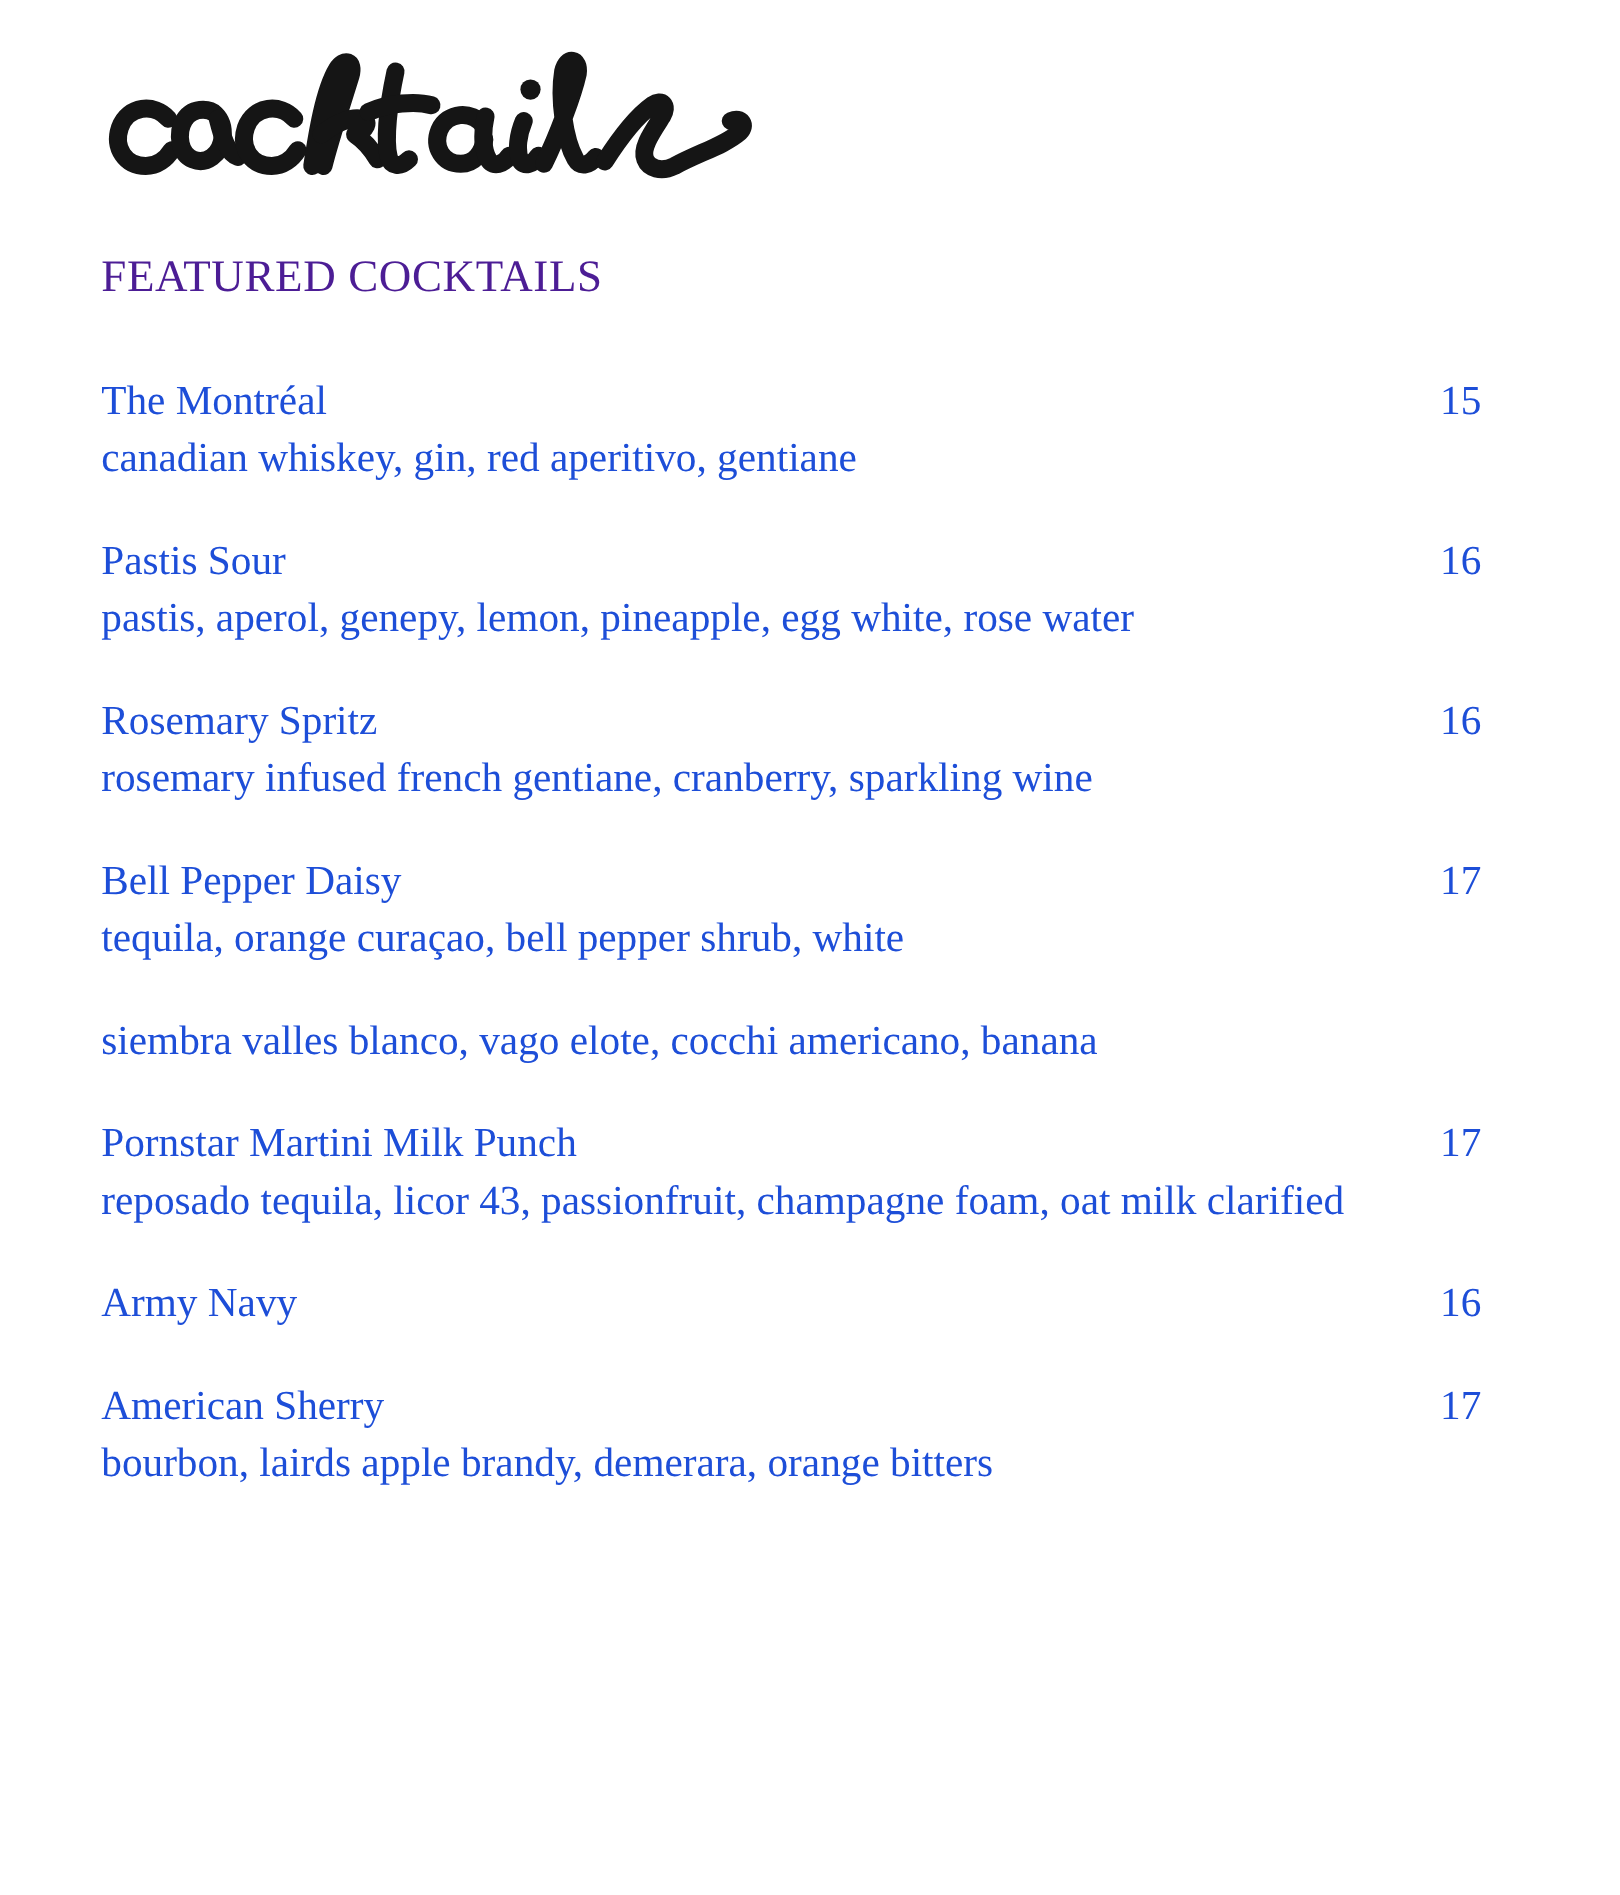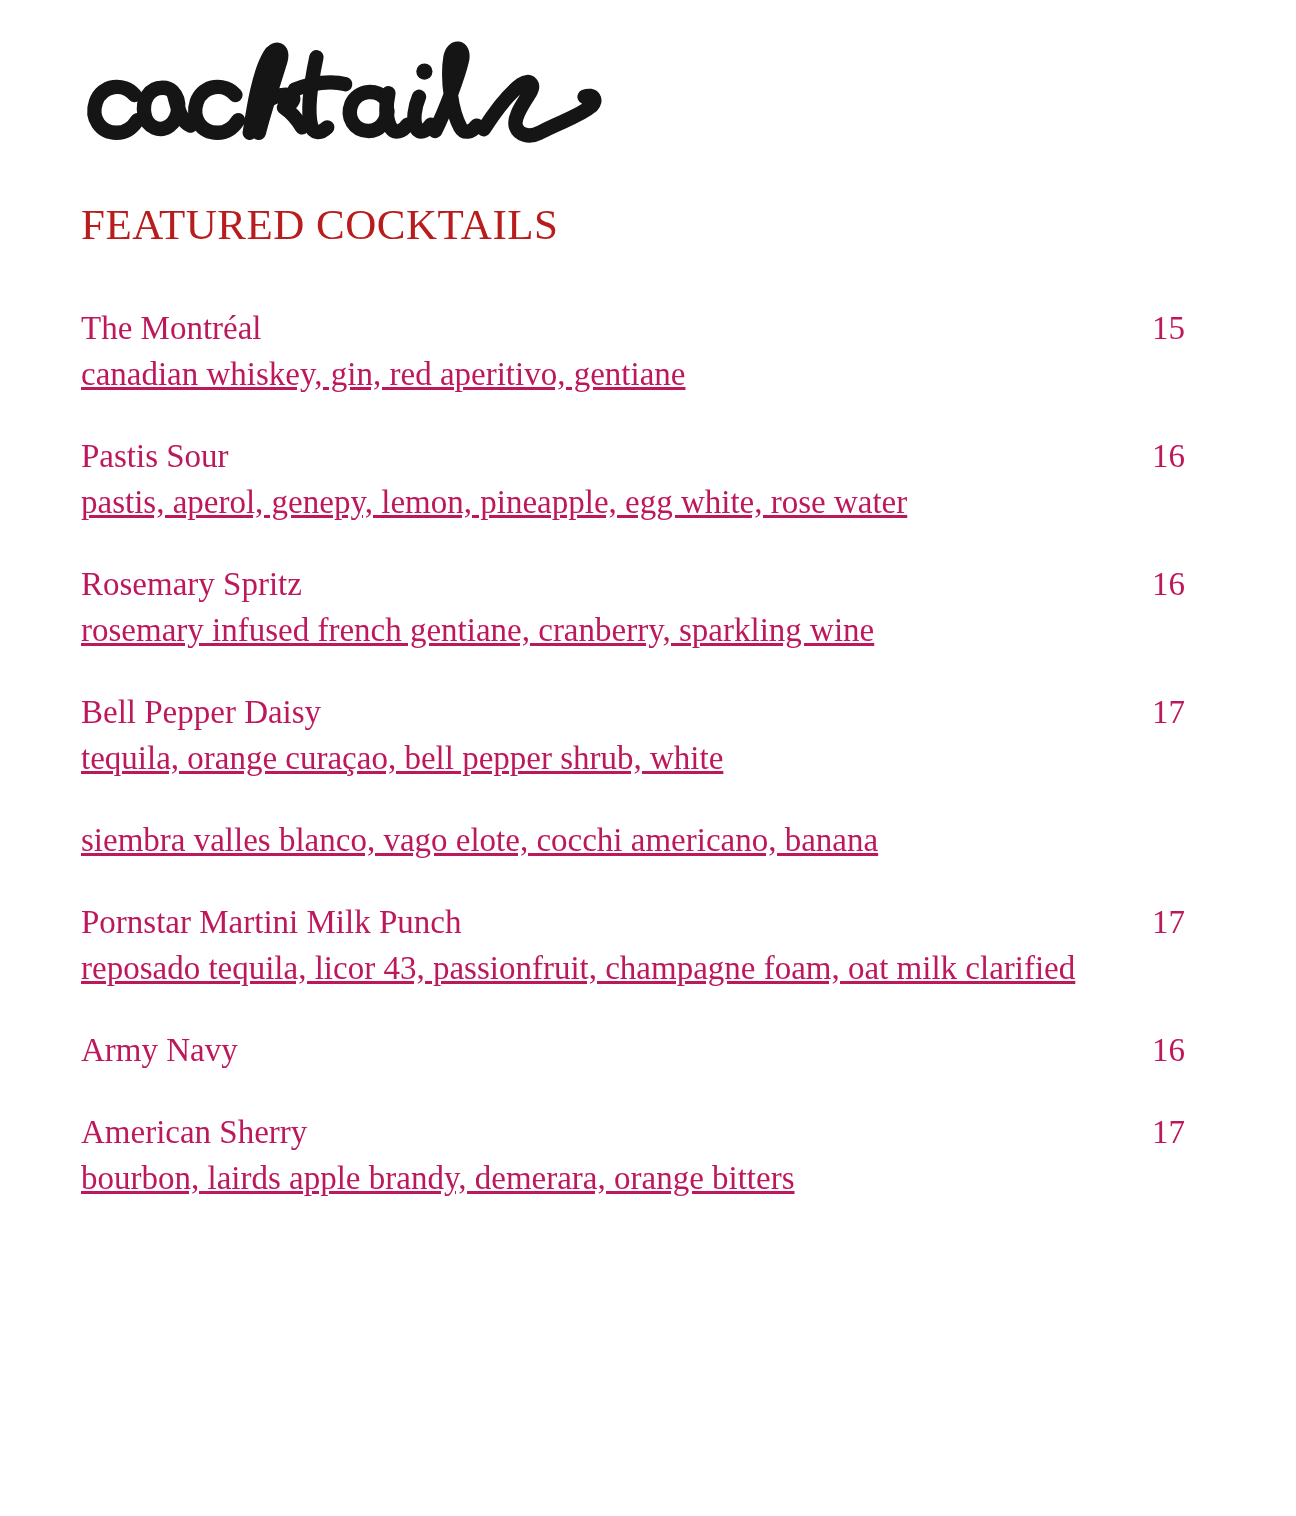--- a/index.html
+++ b/index.html
@@ -20,46 +20,45 @@
   }
   .logo {
     margin-top: 2px;
     margin-left: -4px;
   }
   .logo svg {
     display: block;
   }
   .section-title {
     margin: 24px 0 0 0;
-    font-size: 43px;
+    font-size: 36px;
     font-weight: 400;
     letter-spacing: 0.5px;
-    color: #b91c1c;
+    color: #4c1d95;
   }
   .menu {
     margin-top: 56px;
   }
   .item {
     margin-bottom: 36px;
   }
   .item-row {
     display: flex;
     justify-content: space-between;
     align-items: baseline;
   }
   .item-name,
   .item-price,
   .item-ingredients {
     font-size: 33px;
     line-height: 46px;
-    color: #be185d;
+    color: #1d4ed8;
   }
   .item-ingredients {
     margin-top: 0px;
-    text-decoration: underline;
   }
 </style>
 </head>
 <body>
 
 <div class="page">
 
   <div class="logo" role="img" aria-label="cocktails">
     <svg width="540" height="144" viewBox="0 0 600 160">
       <g fill="none" stroke="#151515" stroke-width="16" stroke-linecap="round" stroke-linejoin="round">

